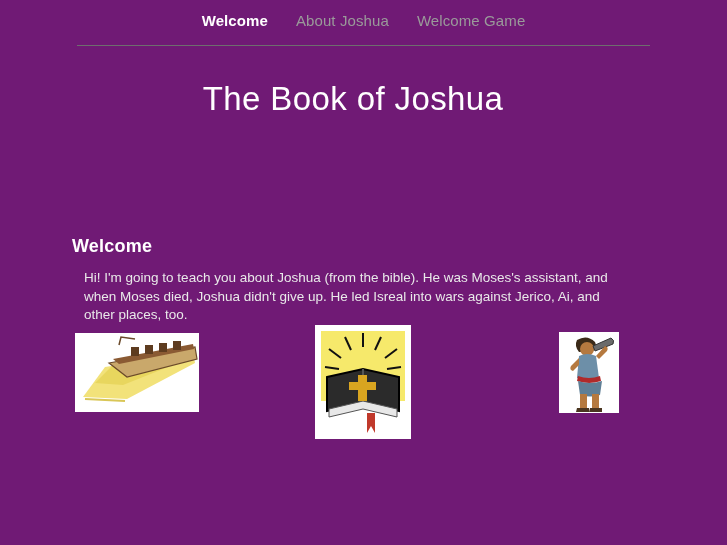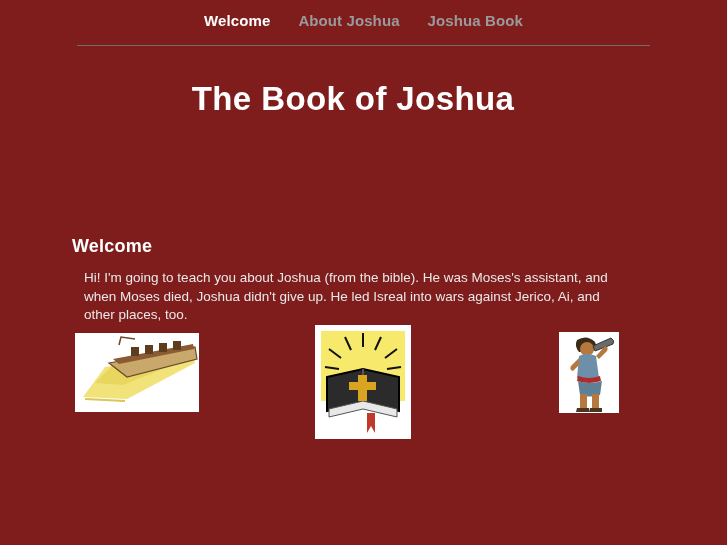--- a/index.html
+++ b/index.html
@@ -12,21 +12,21 @@
     height: 545px;
     overflow: hidden;
     font-family: "Liberation Sans", sans-serif;
     color: #ffffff;
   }
 
   .page {
     width: 727px;
     height: 545px;
     position: relative;
-    background: #7f1d1d;
+    background: #701a75;
   }
 
   
   .nav {
     position: absolute;
     top: 10px;
     left: 77px;
     width: 573px;
     height: 36px;
     display: flex;
@@ -43,32 +43,32 @@
     text-decoration: none;
     white-space: nowrap;
     letter-spacing: 0.1px;
   }
   .nav-item.active {
     color: #ffffff;
     font-weight: bold;
   }
   .nav-item.inactive {
     color: #9a9a9a;
-    font-weight: bold;
+    font-weight: normal;
   }
 
   
   .site-title {
     position: absolute;
     top: 58px;
     left: 0;
     width: 706px;
     text-align: center;
     font-size: 33px;
-    font-weight: bold;
+    font-weight: normal;
     letter-spacing: 0.4px;
     color: #ffffff;
   }
 
   
   .content {
     position: absolute;
     top: 236px;
     left: 72px;
     width: 572px;
@@ -123,21 +123,21 @@
   svg { display: block; }
 </style>
 </head>
 <body>
 
 <div class="page">
 
   <nav class="nav">
     <a href="#" class="nav-item active">Welcome</a>
     <a href="#" class="nav-item inactive">About Joshua</a>
-    <a href="#" class="nav-item inactive">Joshua Book</a>
+    <a href="#" class="nav-item inactive">Welcome Game</a>
   </nav>
 
   <h1 class="site-title">The Book of Joshua</h1>
 
   <div class="content">
     <h2 class="section-heading">Welcome</h2>
     <p class="body-text">Hi! I'm going to teach you about Joshua (from the bible). He was Moses's assistant, and when Moses died, Joshua didn't give up. He led Isreal into wars against Jerico, Ai, and other places, too.</p>
   </div>
 
   <div class="images">

